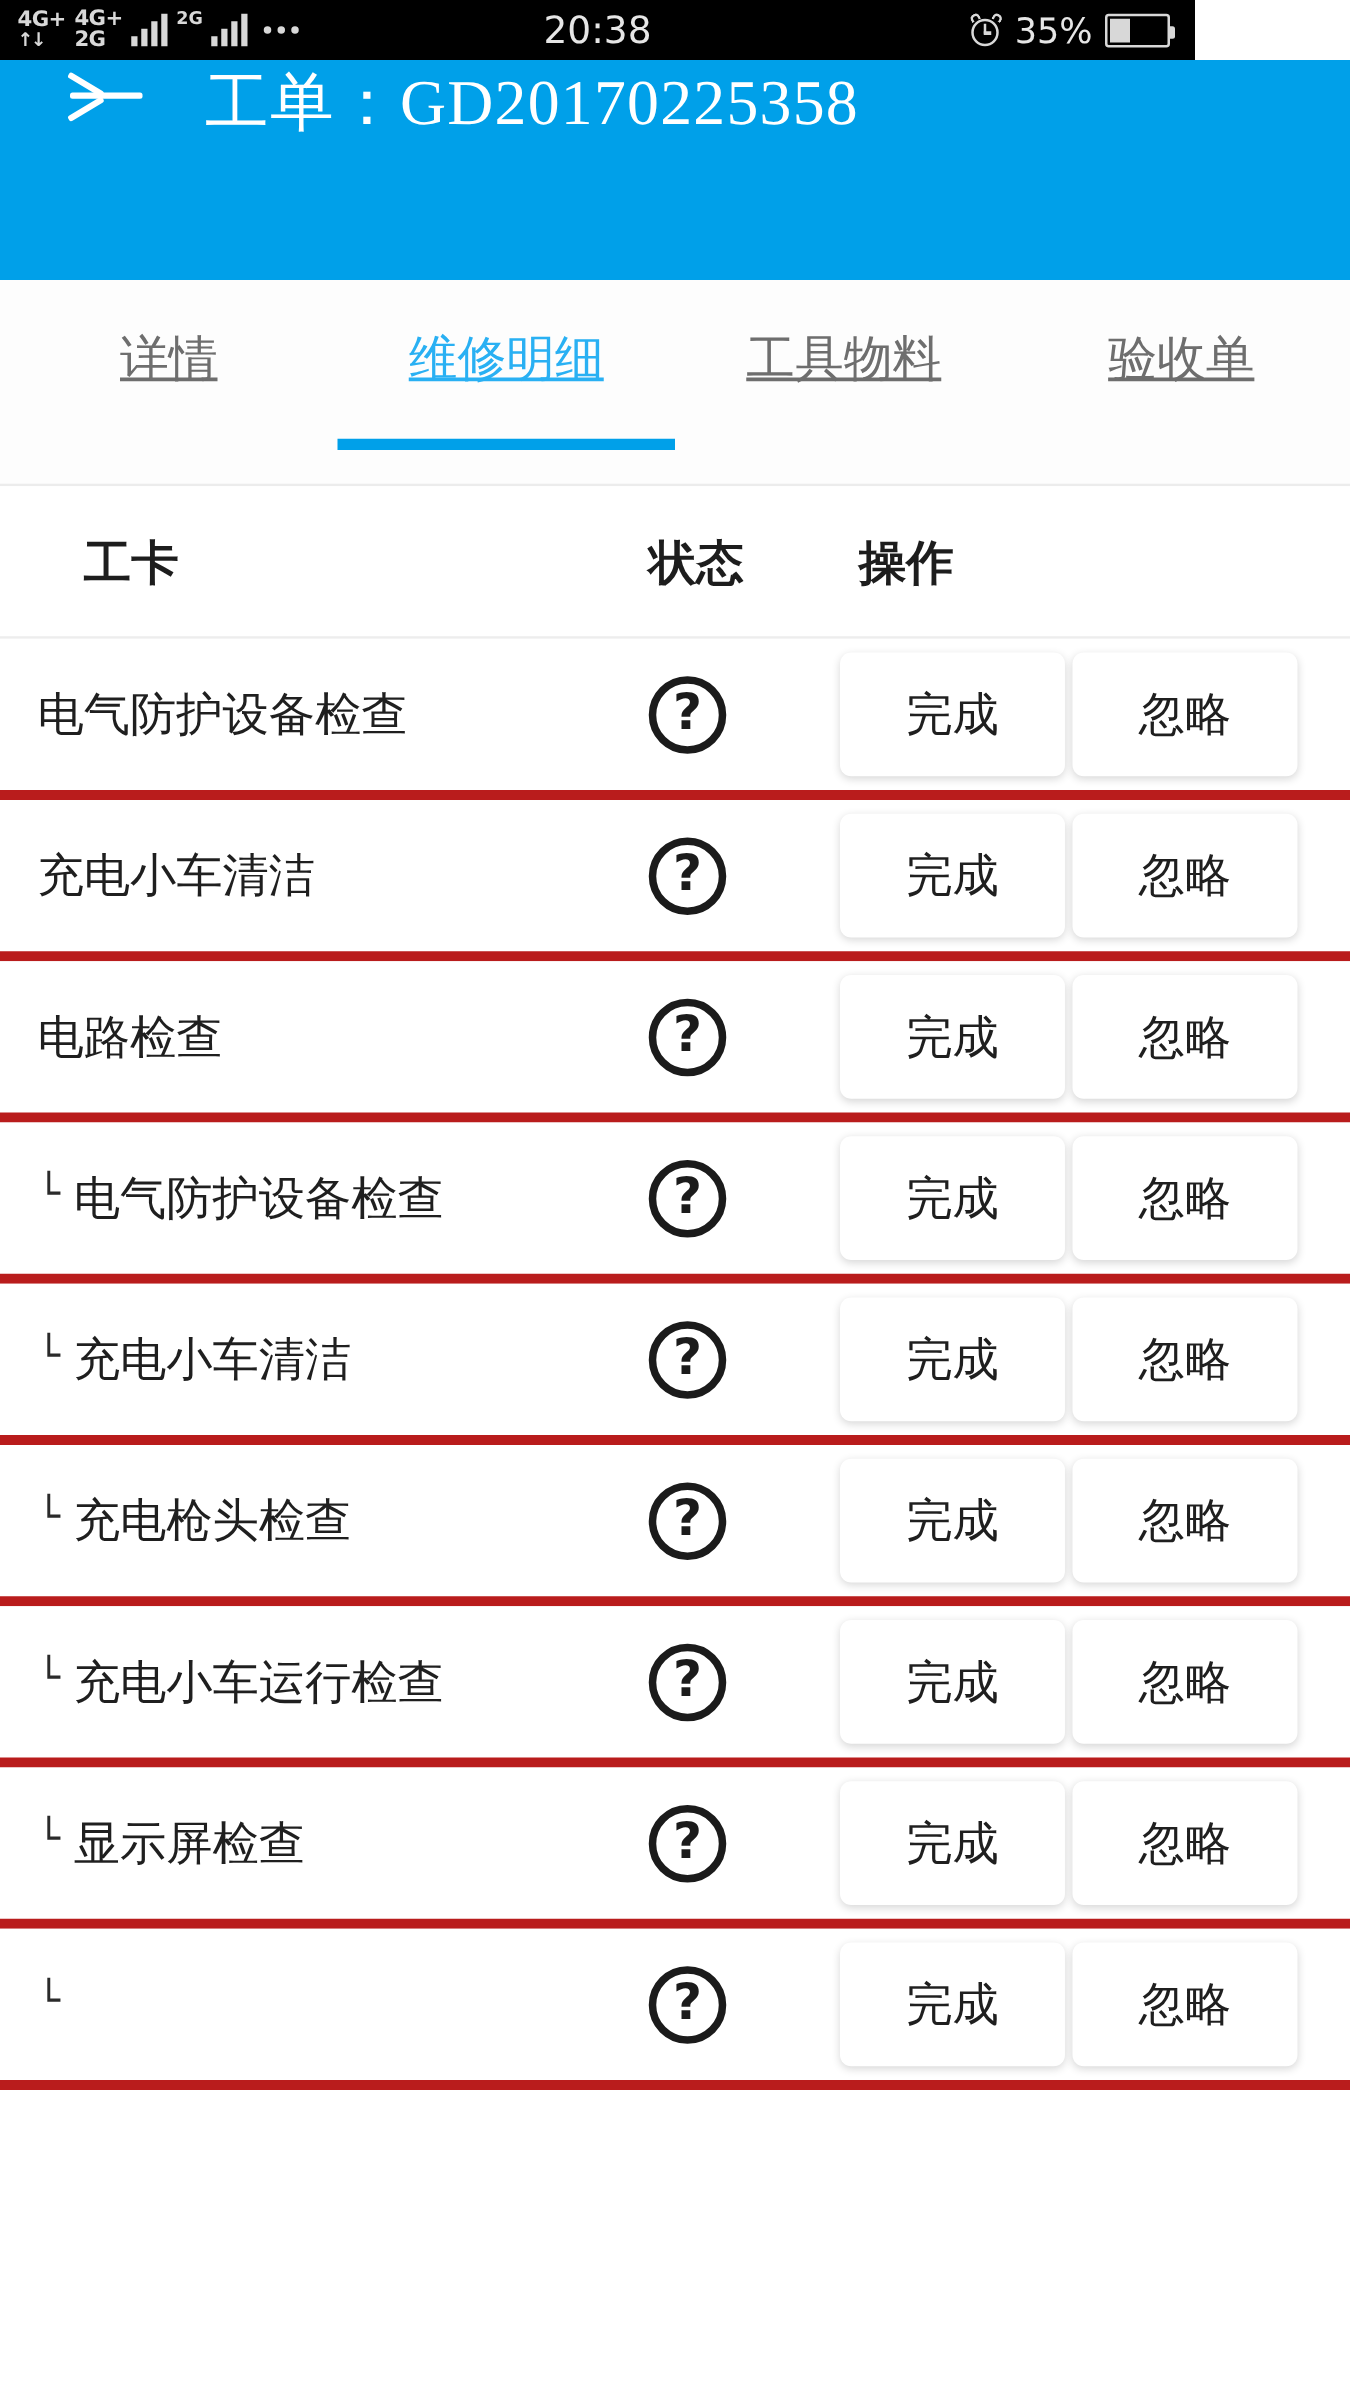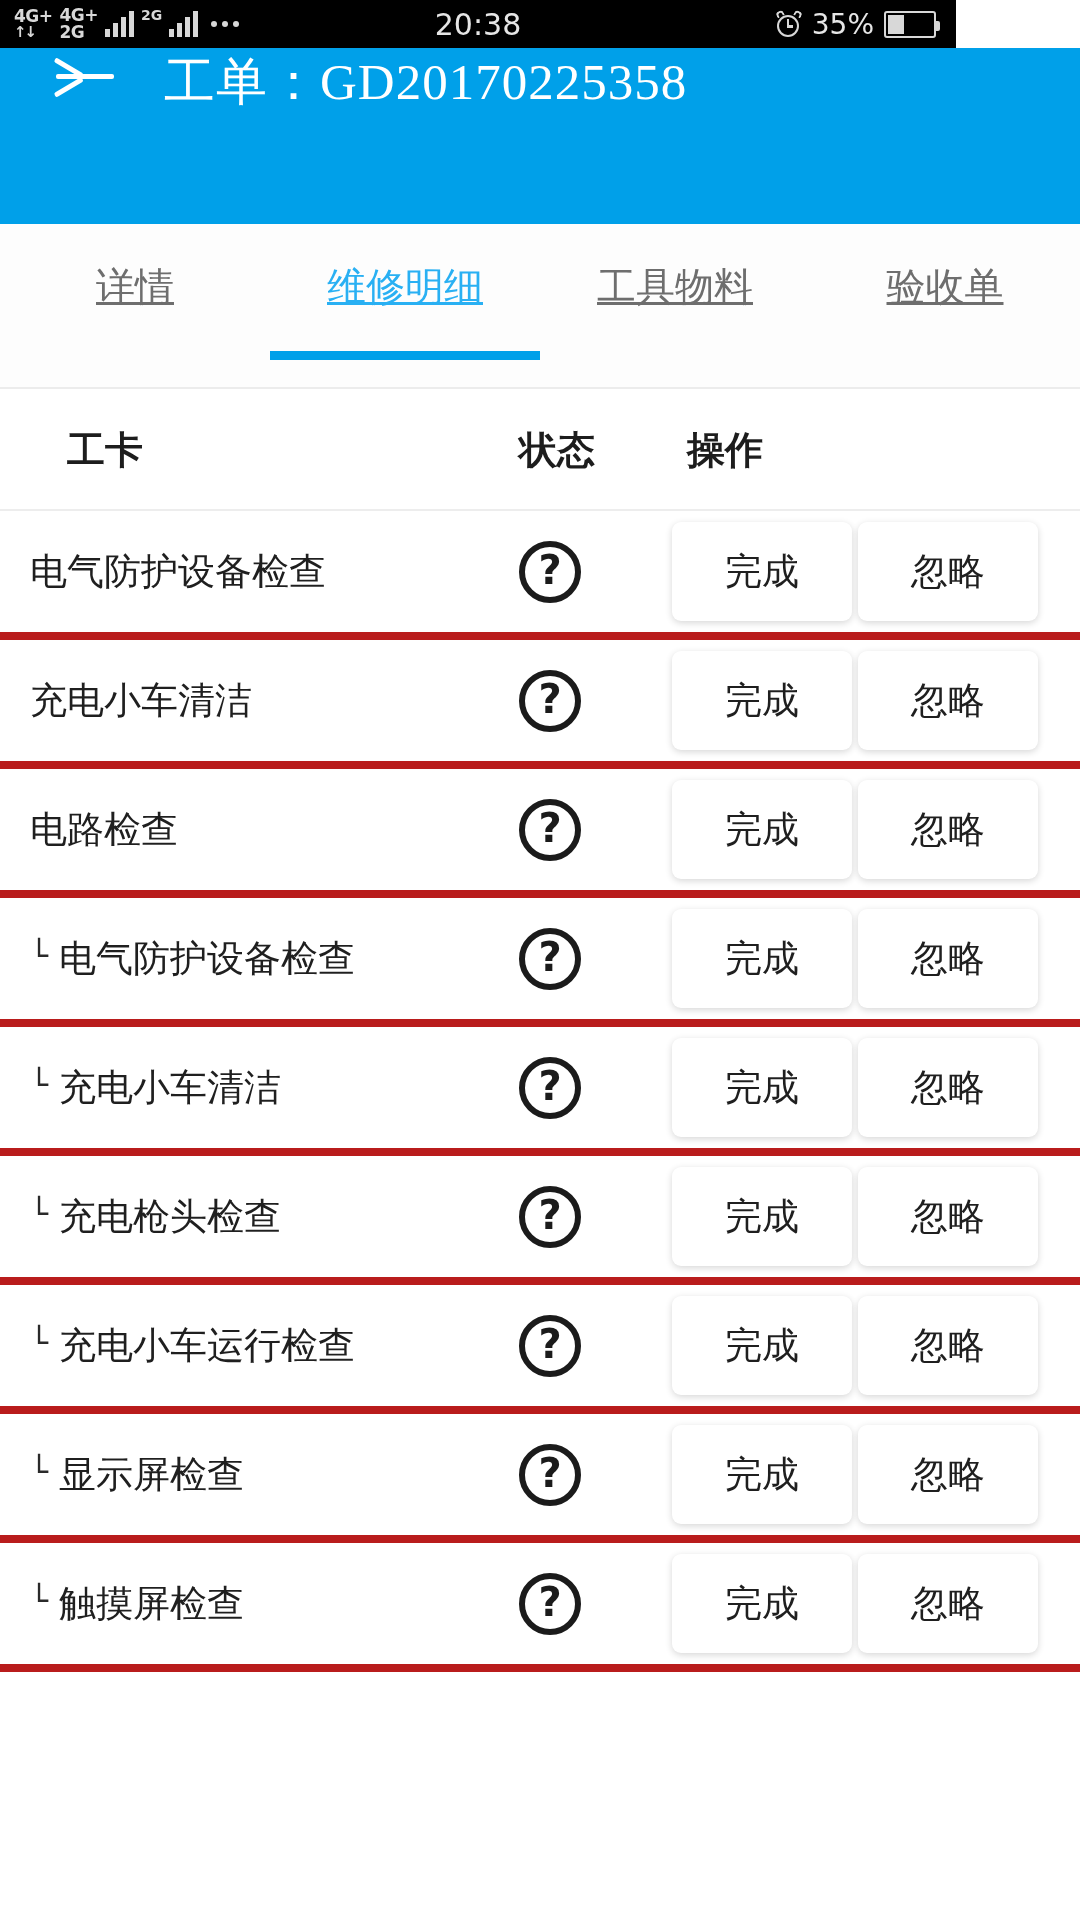--- a/index.html
+++ b/index.html
@@ -331,21 +331,20 @@
         </div>
       </div>
       <div class="actions">
         <div class="act-btn">完成</div>
         <div class="act-btn">忽略</div>
       </div>
     </div>
     <div class="row">
       <div class="row-name">
         <span class="tree-mark">└</span>
-        <span>触摸屏检查</span>
       </div>
       <div class="status-cell">
         <div class="qicon">
           <span>?</span>
         </div>
       </div>
       <div class="actions">
         <div class="act-btn">完成</div>
         <div class="act-btn">忽略</div>
       </div>

